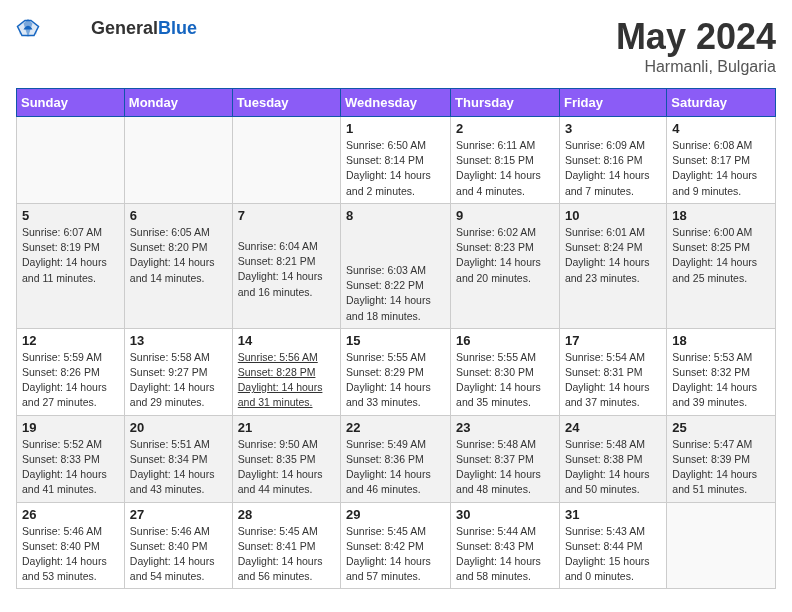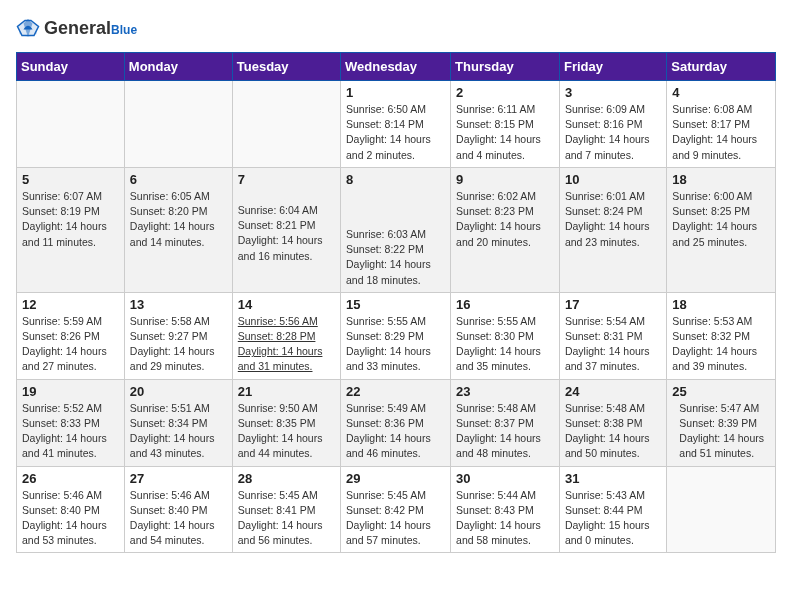--- a/index.html
+++ b/index.html
@@ -18,23 +18,24 @@
     }
     .logo {
       display: flex;
       align-items: center;
       gap: 4px;
     }
     .logo-text-general {
       font-size: 18px;
       font-weight: bold;
       color: #333;
+      margin-left: 47px;
     }
     .logo-text-blue {
-      font-size: 12px;
+      font-size: 18px;
       font-weight: bold;
       color: #1565c0;
     }
     .logo-icon {
       width: 24px;
       height: 24px;
     }
     .title-block {
       text-align: right;
     }
@@ -46,21 +47,21 @@
     .location-title {
       font-size: 16px;
       color: #555;
     }
     .calendar {
       width: 100%;
       border-collapse: collapse;
       border: 1px solid #ccc;
     }
     .calendar th {
-      background: #4c1d95;
+      background: #8b5cf6;
       color: #fff;
       font-size: 13px;
       padding: 6px 4px;
       text-align: left;
       border: 1px solid #1155aa;
     }
     .calendar td {
       vertical-align: top;
       border: 1px solid #ccc;
       padding: 4px 5px;
@@ -97,20 +98,22 @@
       <polygon points="16,4 28,12 28,24 16,28 4,24 4,12" fill="#1565c0" opacity="0.15"></polygon>
       <polygon points="20,6 30,14 24,26 8,26 2,14 12,6" fill="none" stroke="#1565c0" stroke-width="2"></polygon>
       <path d="M10,18 Q16,8 22,18" fill="#1565c0" stroke="none"></path>
       <path d="M16,4 L22,10 L16,28 L10,10 Z" fill="#1565c0" opacity="0.5"></path>
     </svg>
     <div>
       <span class="logo-text-general">General</span><span class="logo-text-blue">Blue</span>
     </div>
   </div>
   <div class="title-block">
+    <div class="month-title">May 2024</div>
+    <div class="location-title">Harmanli, Bulgaria</div>
   </div>
 </div>
 
 <table class="calendar">
   <thead>
     <tr>
     <th>Sunday</th>
         <th>Monday</th>
         <th>Tuesday</th>
         <th>Wednesday</th>
@@ -293,21 +296,21 @@
         </td>
         <td>
           <div class="day-number">24</div>
           <div class="day-info" style="white-space: pre-line;">Sunrise: 5:48 AM
 Sunset: 8:38 PM
 Daylight: 14 hours
 and 50 minutes.</div>
         </td>
         <td>
           <div class="day-number">25</div>
-          <div class="day-info" style="white-space: pre-line; margin-left: 7px;">Sunrise: 5:47 AM
+          <div class="day-info" style="white-space: pre-line;">Sunrise: 5:47 AM
 Sunset: 8:39 PM
 Daylight: 14 hours
 and 51 minutes.</div>
         </td>
       </tr>
       <tr>
         <td>
           <div class="day-number">26</div>
           <div class="day-info" style="white-space: pre-line;">Sunrise: 5:46 AM
 Sunset: 8:40 PM

